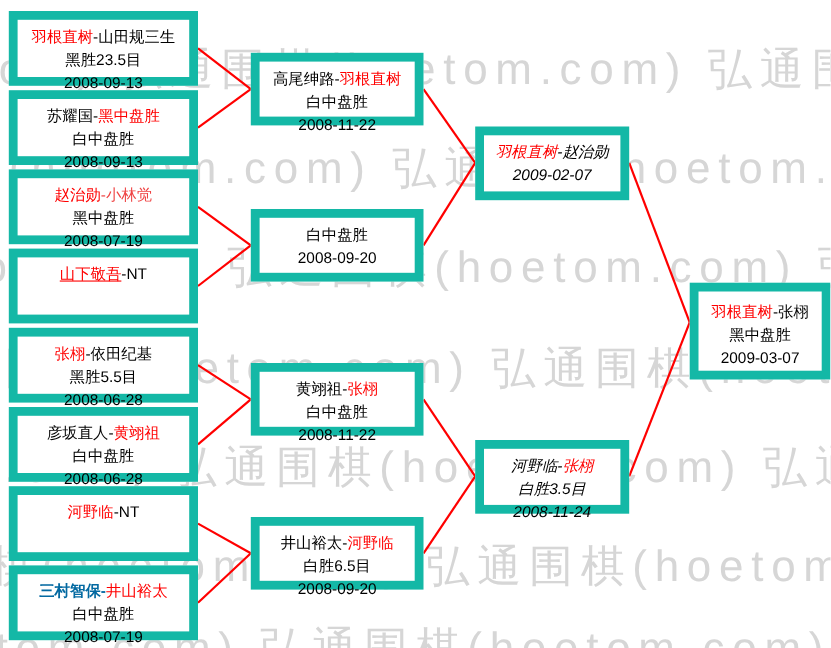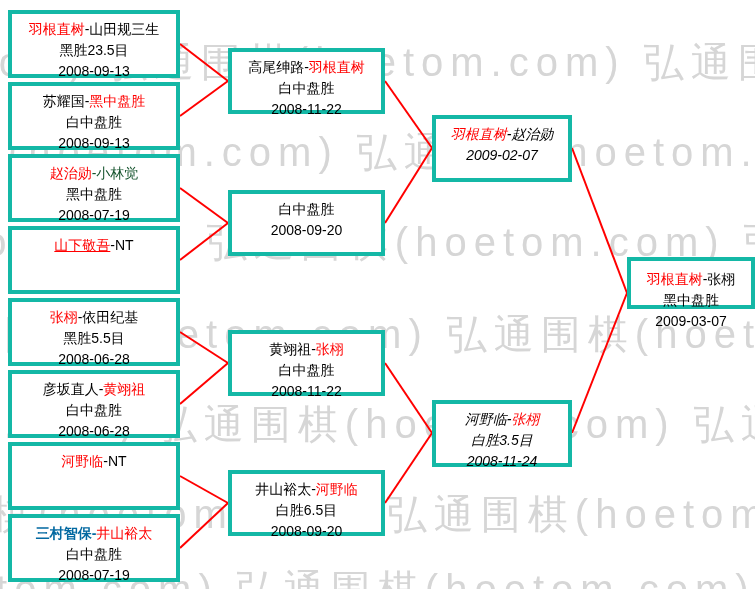--- a/index.html
+++ b/index.html
@@ -32,36 +32,36 @@
   }
   .wires line{
     stroke:#ff0000;
     stroke-width:2;
   }
   
   .box{
     position:absolute;
     box-sizing:border-box;
     background:#ffffff;
-    border:4px solid #14b8a6;
+    border:8px solid #14b8a6;
     text-align:center;
     padding-top:5px;
     font-size:14px;
     z-index:3;
     color:#000000;
   }
   .box .bline{
     height:21px;
     line-height:21px;
     white-space:nowrap;
   }
   .c1{left:8px;   width:172px; height:68px;}
   .c2{left:228px; width:157px; height:66px;}
   .c3{left:432px; width:140px; height:67px;font-style:italic;}
-  .c4{left:627px; width:128px; height:52px; padding-top:8px;}
+  .c4{left:627px; width:128px; height:88px; padding-top:8px;}
 </style>
 </head>
 <body>
 
 <div id="stage">
 
   <div class="wm-row" style="top:35px;  left:-430px">弘通围棋(hoetom.com)  弘通围棋(hoetom.com)  弘通围棋(hoetom.com)</div>
   <div class="wm-row" style="top:125px; left:-180px">弘通围棋(hoetom.com)  弘通围棋(hoetom.com)  弘通围棋(hoetom.com)</div>
   <div class="wm-row" style="top:215px; left:-330px">弘通围棋(hoetom.com)  弘通围棋(hoetom.com)  弘通围棋(hoetom.com)</div>
   <div class="wm-row" style="top:307px; left:-90px">弘通围棋(hoetom.com)  弘通围棋(hoetom.com)  弘通围棋(hoetom.com)</div>
@@ -90,21 +90,21 @@
     <div class="bline"><span style="color: rgb(255, 0, 0);">羽根直树</span><span style="color: rgb(0, 0, 0);">-山田规三生</span></div>
     <div class="bline">黑胜23.5目</div>
     <div class="bline">2008-09-13</div>
   </div>
   <div class="box c1" style="top:82px">
     <div class="bline"><span style="color: rgb(0, 0, 0);">苏耀国-</span><span style="color: rgb(255, 0, 0);">黑中盘胜</span></div>
     <div class="bline">白中盘胜</div>
     <div class="bline">2008-09-13</div>
   </div>
   <div class="box c1" style="top:154px">
-    <div class="bline"><span style="color: rgb(255, 0, 0);">赵治勋</span><span style="color: #14532d;">-小林觉</span></div>
+    <div class="bline"><span style="color: rgb(255, 0, 0);">赵治勋</span><span style="color: #ef4444;">-小林觉</span></div>
     <div class="bline">黑中盘胜</div>
     <div class="bline">2008-07-19</div>
   </div>
   <div class="box c1" style="top:226px">
     <div class="bline"><span style="color: rgb(255, 0, 0); text-decoration: underline;">山下敬吾</span><span style="color: rgb(0, 0, 0);">-NT</span></div>
     <div class="bline"></div>
     <div class="bline"></div>
   </div>
   <div class="box c1" style="top:298px">
     <div class="bline"><span style="color: rgb(255, 0, 0);">张栩</span><span style="color: rgb(0, 0, 0); margin-top: 36px;">-依田纪基</span></div>

